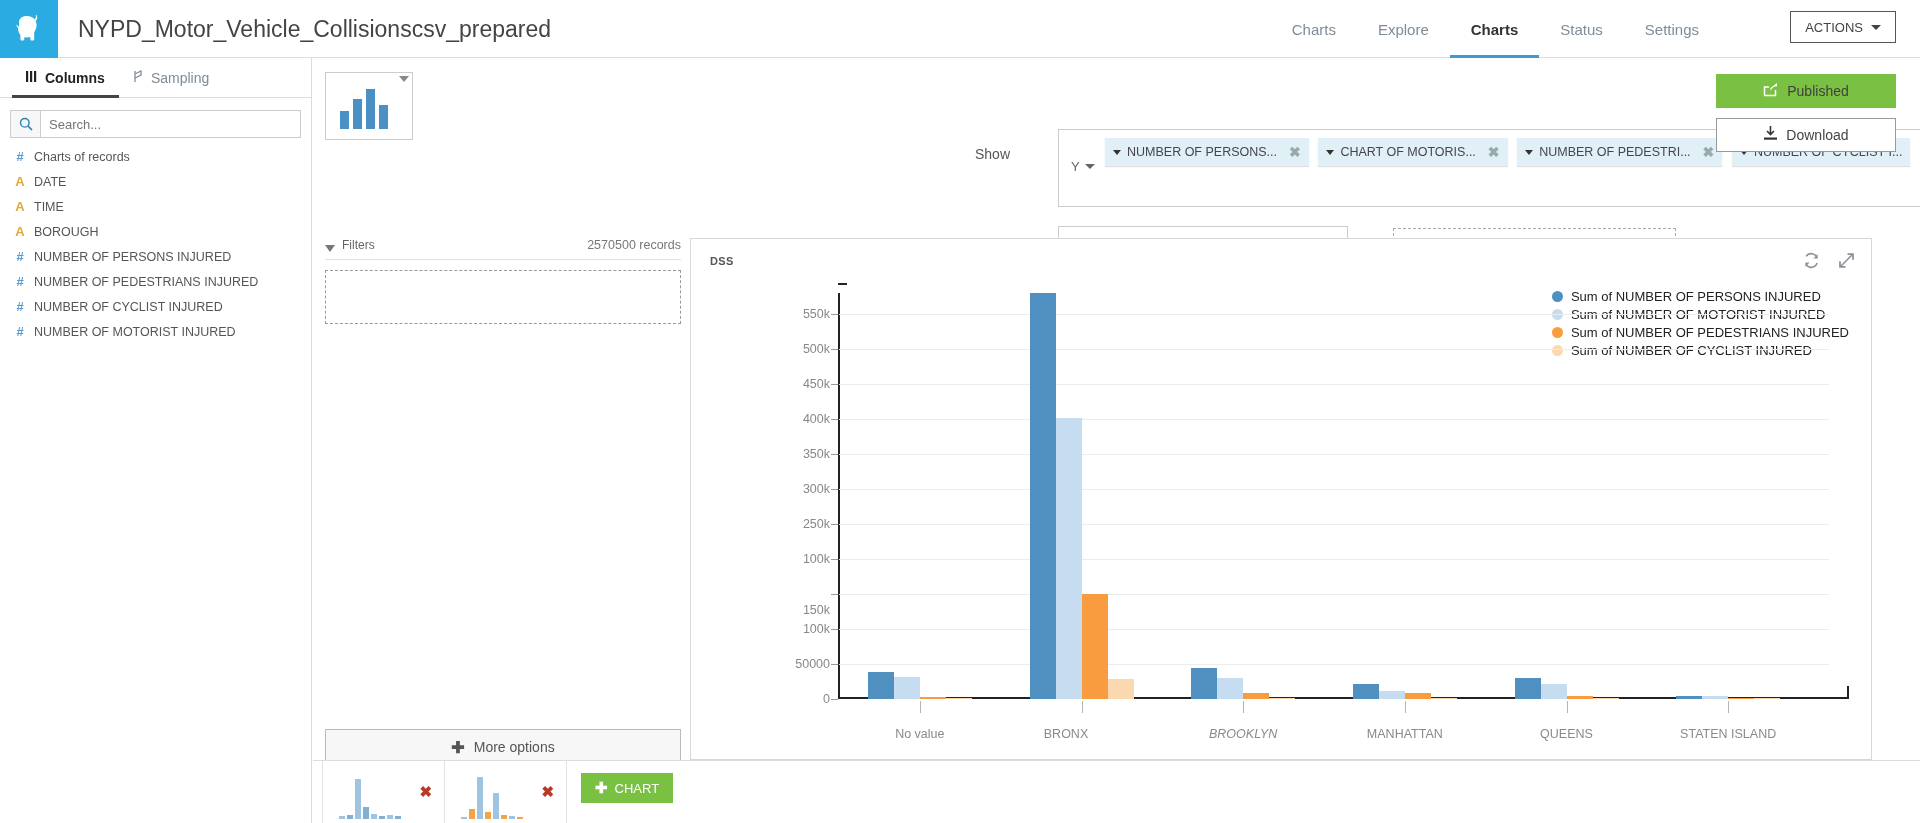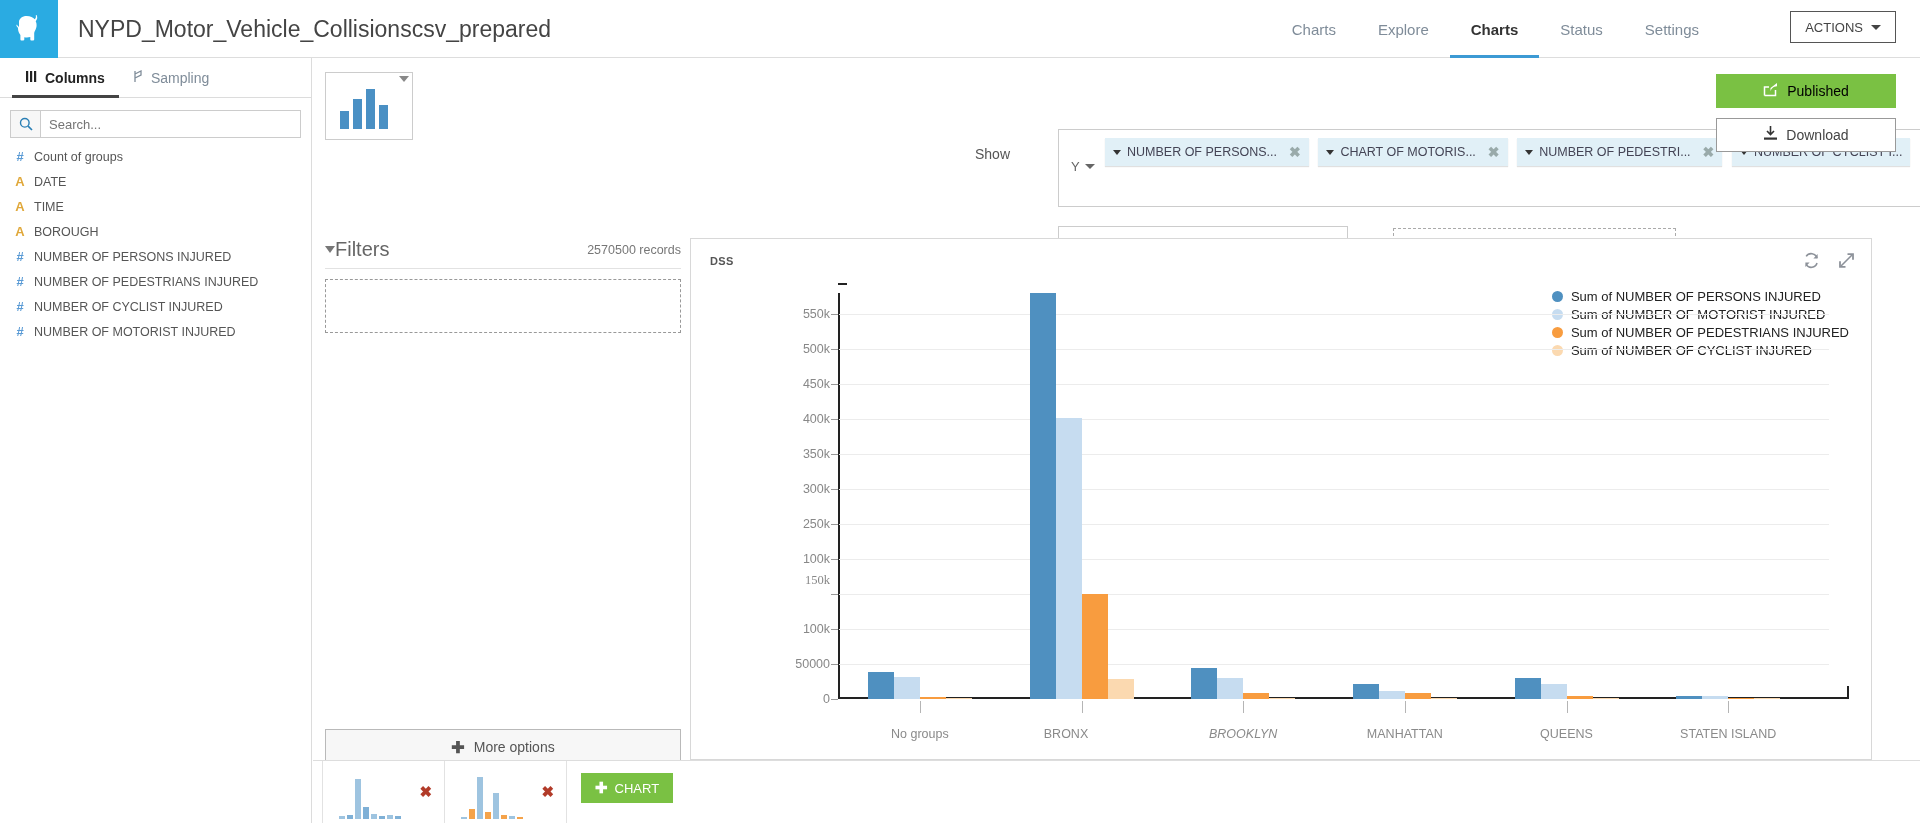--- a/index.html
+++ b/index.html
@@ -67,31 +67,31 @@
               border-right:4px solid transparent;border-top:5px solid #333; }
   .chip .cx { margin-left:12px; color:#9aa; font-size:14px; font-weight:bold; }
   .chip.green { background:#cdeed7; }
   .axis-tag { display:inline-flex; align-items:center; gap:5px; font-size:13px; color:#666; }
   .dashed-zone { position:absolute; border:1px dashed #aaa; background:#fff;
                  display:flex; align-items:center; }
   .drop-hint { color:#999; font-size:12.5px; }
   .drop-icon { width:26px; display:flex; justify-content:center; align-items:center; }
 
   .pub-btn { position:absolute; right:24px; top:16px; width:180px; height:34px; background:#7ac143;
-             color:#000000; border:none; font-size:14px; display:flex; align-items:center;
+             color:#404040; border:none; font-size:14px; display:flex; align-items:center;
              justify-content:center; gap:8px; cursor:pointer; font-family:"Liberation Sans", sans-serif; }
   .dl-btn { position:absolute; right:24px; top:60px; width:180px; height:34px; background:#fff;
             color:#444; border:1px solid #999; font-size:14px; display:flex; align-items:center;
             justify-content:center; gap:8px; cursor:pointer; font-family:"Liberation Sans", sans-serif; }
 
   
   .fpanel { position:absolute; left:325px; top:238px; width:356px; height:520px; }
   .sec-head { display:flex; align-items:center; justify-content:space-between;
               border-bottom:1px solid #e2e2e2; padding-bottom:7px; }
-  .sec-title { display:flex; align-items:center; gap:0; font-size:20px; color:#666; cursor:pointer; }
+  .sec-title { display:flex; align-items:flex-end; gap:7px; font-size:12px; color:#666; cursor:pointer; }
   .tri-down { width:0;height:0;border-left:5px solid transparent;border-right:5px solid transparent;border-top:7px solid #777; }
   .tri-right { width:0;height:0;border-top:5px solid transparent;border-bottom:5px solid transparent;border-left:7px solid #777; }
   .rec-count { font-size:12.5px; color:#777; }
   .filters-drop { margin-top:10px; height:54px; border:1px dashed #999; background:#fff; }
   .tooltip-head { margin-top:28px; }
   .more-opt { position:absolute; left:0; bottom:-7px; width:356px; height:36px; background:#f7f7f7;
               border:1px solid #b9b9b9; display:flex; align-items:center; justify-content:center;
               gap:9px; font-size:14px; color:#555; cursor:pointer; }
 
   
@@ -189,21 +189,21 @@
           <circle cx="5.8" cy="5.8" r="4.3" stroke="#2a7fb5" stroke-width="1.4" fill="none"></circle>
           <line x1="9.1" y1="9.1" x2="13" y2="13" stroke="#2a7fb5" stroke-width="1.6"></line>
         </svg>
     </div>
     <input class="search-input" placeholder="Search..." style="">
   </div>
 
   <div class="col-list">
     <div class="col-item">
       <span class="ty ty-num">#</span>
-      <span>Count of groups</span>
+      <span>Charts of records</span>
     </div>
     <div class="col-item">
       <span class="ty ty-str">A</span>
       <span>DATE</span>
     </div>
     <div class="col-item">
       <span class="ty ty-str">A</span>
       <span>TIME</span>
     </div>
     <div class="col-item">
@@ -384,21 +384,21 @@
     <div class="ytick-mark" style="top: 406px;"></div>
         <div class="ytick" style="top: 406px;">0</div>
         <div class="gridline" style="top: 371px;"></div>
         <div class="ytick-mark" style="top: 371px;"></div>
         <div class="ytick" style="top: 371px;">50000</div>
         <div class="gridline" style="top: 336px;"></div>
         <div class="ytick-mark" style="top: 336px;"></div>
         <div class="ytick" style="top: 336px;">100k</div>
         <div class="gridline" style="top: 301px;"></div>
         <div class="ytick-mark" style="top: 301px;"></div>
-        <div class="ytick" style="top: 287px; font-family: Liberation Serif, serif;">150k</div>
+        <div class="ytick" style="top: 317px;">150k</div>
         <div class="gridline" style="top: 266px;"></div>
         <div class="ytick-mark" style="top: 266px;"></div>
         <div class="ytick" style="top: 266px;">100k</div>
         <div class="gridline" style="top: 231px;"></div>
         <div class="ytick-mark" style="top: 231px;"></div>
         <div class="ytick" style="top: 231px;">250k</div>
         <div class="gridline" style="top: 196px;"></div>
         <div class="ytick-mark" style="top: 196px;"></div>
         <div class="ytick" style="top: 196px;">300k</div>
         <div class="gridline" style="top: 161px;"></div>
@@ -416,21 +416,21 @@
         <div class="gridline" style="top: 21px;"></div>
         <div class="ytick-mark" style="top: 21px;"></div>
         <div class="ytick" style="top: 21px;">550k</div>
         <div class="group" style="left: 28.8333px;">
           <div class="bar" style="height: 26.6px; background: rgb(79, 144, 192);"></div>
           <div class="bar" style="height: 22.4px; background: rgb(198, 220, 240);"></div>
           <div class="bar" style="height: 2.1px; background: rgb(248, 156, 63);"></div>
           <div class="bar" style="height: 1px; background: rgb(251, 217, 176);"></div>
         </div>
         <div class="xtick" style="left: 80.8333px;"></div>
-        <div class="xlabel" style="left: 80.8333px;">No groups</div>
+        <div class="xlabel" style="left: 80.8333px;">No value</div>
         <div class="group" style="left: 190.5px;">
           <div class="bar" style="height: 406px; background: rgb(79, 144, 192);"></div>
           <div class="bar" style="height: 281.4px; background: rgb(198, 220, 240);"></div>
           <div class="bar" style="height: 105px; background: rgb(248, 156, 63);"></div>
           <div class="bar" style="height: 19.6px; background: rgb(251, 217, 176);"></div>
         </div>
         <div class="xtick" style="left: 242.5px;"></div>
         <div class="xlabel" style="left: 227px; text-align: center;">BRONX</div>
         <div class="group" style="left: 352.167px;">
           <div class="bar" style="height: 31.5px; background: rgb(79, 144, 192);"></div>

